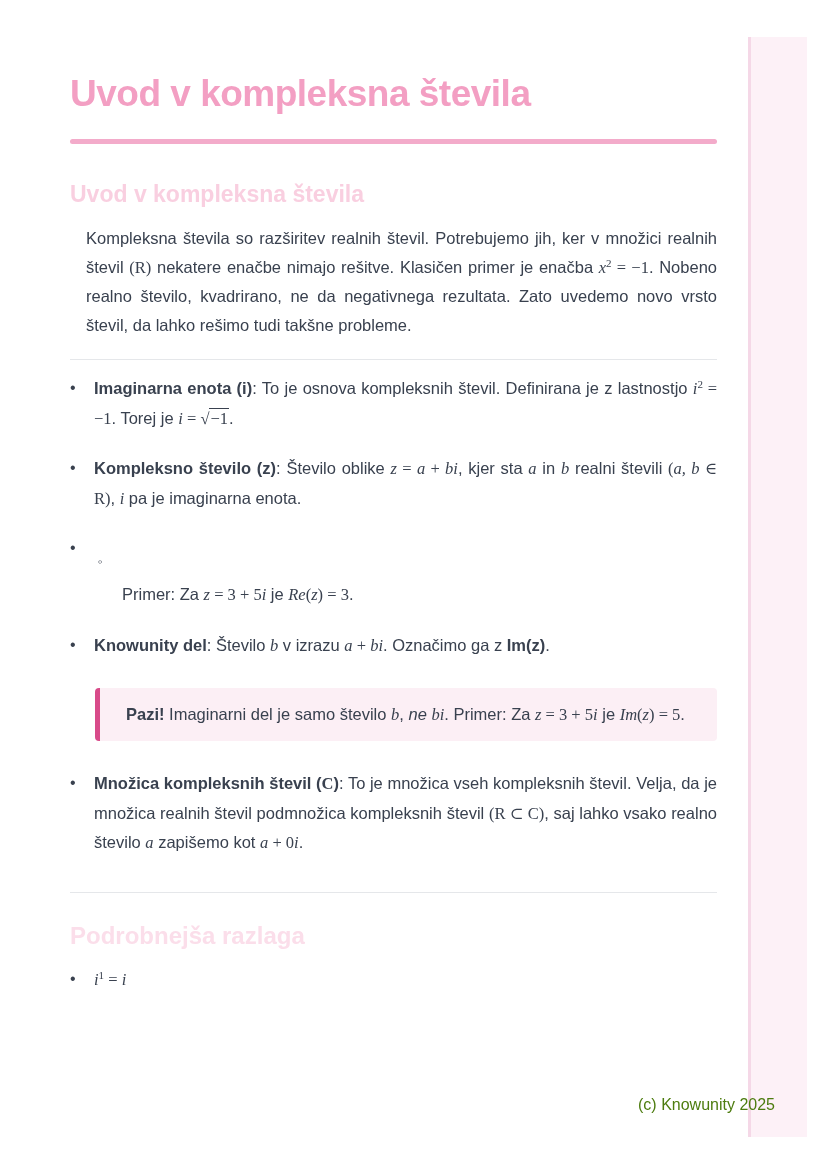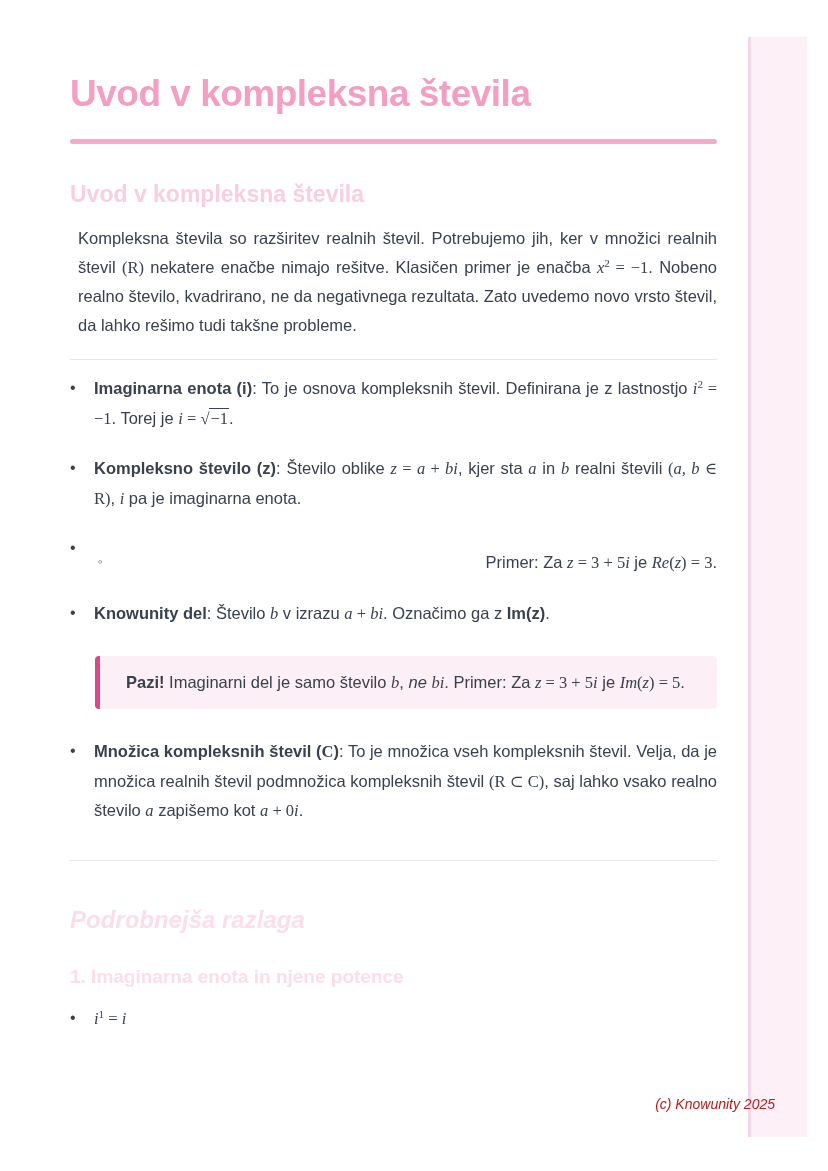--- a/index.html
+++ b/index.html
@@ -41,30 +41,30 @@
   }
   h2 {
     margin: 0;
     font-size: 23px;
     line-height: 1.25;
     font-weight: bold;
     color: #f9cfe0;
   }
   h2.mt-first { margin-top: 36px; }
   h2.mt { margin-top: 30px; }
-  h2.big { font-size: 24px; margin-top: 44px; color: #fbdeea; font-style: italic; }
+  h2.big { font-size: 24px; margin-top: 28px; color: #fbdeea; }
   h3 {
     margin: 30px 0 0 0;
     font-size: 19px;
     line-height: 1.3;
     font-weight: bold;
     color: #fbdeea;
   }
   .para {
-    margin: 16px 0 0 8px;
+    margin: 16px 0 0 16px;
     font-size: 16.5px;
     line-height: 28.5px;
     text-align: justify;
   }
   hr.divider {
     border: none;
     border-top: 1px solid #e5e7ea;
     margin: 20px 0 0 0;
   }
   hr.divider.gap-lg { margin-top: 34px; }
@@ -81,21 +81,21 @@
   }
   .li-col { flex: 1; min-width: 0; }
   .li-text {
     flex: 1;
     font-size: 16.5px;
     line-height: 28.5px;
     text-align: justify;
   }
   ul.sublist { list-style: none; margin: 14px 0 0 4px; padding: 0; }
   ul.sublist .marker { font-size: 13px; }
-  ul.sublist .li-text { text-align: right; }
+  ul.sublist .li-text { text-align: left; margin-top: 32px; }
   .callout {
     margin: 28px 0 0 25px;
     background: #fceff5;
     border-left: 5px solid #d84a89;
     border-radius: 4px;
     padding: 11px 10px 11px 26px;
   }
   .callout-text {
     font-size: 16.5px;
     line-height: 30px;
@@ -114,24 +114,23 @@
     line-height: 0;
   }
   .s-sq {
     font-family: "Liberation Serif", "DejaVu Serif", serif;
     white-space: nowrap;
   }
   .s-sq .vin { border-top: 1.2px solid currentColor; padding: 0 1px; }
   .footer {
     position: absolute;
     top: 1096px; right: 53px;
-    font-size: 14px;
-    color: #b91c1c;
+    font-size: 16px;
+    color: #4d7c0f;
     z-index: 3;
-    font-style: italic;
   }
 </style>
 </head>
 <body>
 
 <div class="stripe"></div>
 
 <main class="content">
 
   <h1>Uvod v kompleksna števila</h1>
@@ -181,21 +180,20 @@
         <span class="marker">•</span>
         <div class="li-text"><span class="s-b">Množica kompleksnih števil (</span><span class="s-bn">C</span><span class="s-b">)</span><span class="s-p">: To je množica vseh kompleksnih števil. Velja, da je množica realnih števil podmnožica kompleksnih števil </span><span class="s-mn">(R ⊂ C)</span><span class="s-p">, saj lahko vsako realno število </span><span class="s-m">a</span><span class="s-p"> zapišemo kot </span><span class="s-m">a</span><span class="s-mn"> + 0</span><span class="s-m">i</span><span class="s-p">.</span></div>
       </li>
     </ul>
   </section>
 
   <hr class="divider gap-lg">
 
   <section>
     <h2 class="big">Podrobnejša razlaga</h2>
-    <h3>1. Imaginarna enota in njene potence</h3>
     <ul class="list">
       <li class="li">
         <span class="marker">•</span>
         <div class="li-text"><span class="s-m">i</span><sup class="s-sup">1</sup><span class="s-mn"> = </span><span class="s-m">i</span></div>
       </li>
     </ul>
   </section>
 
 </main>
 

